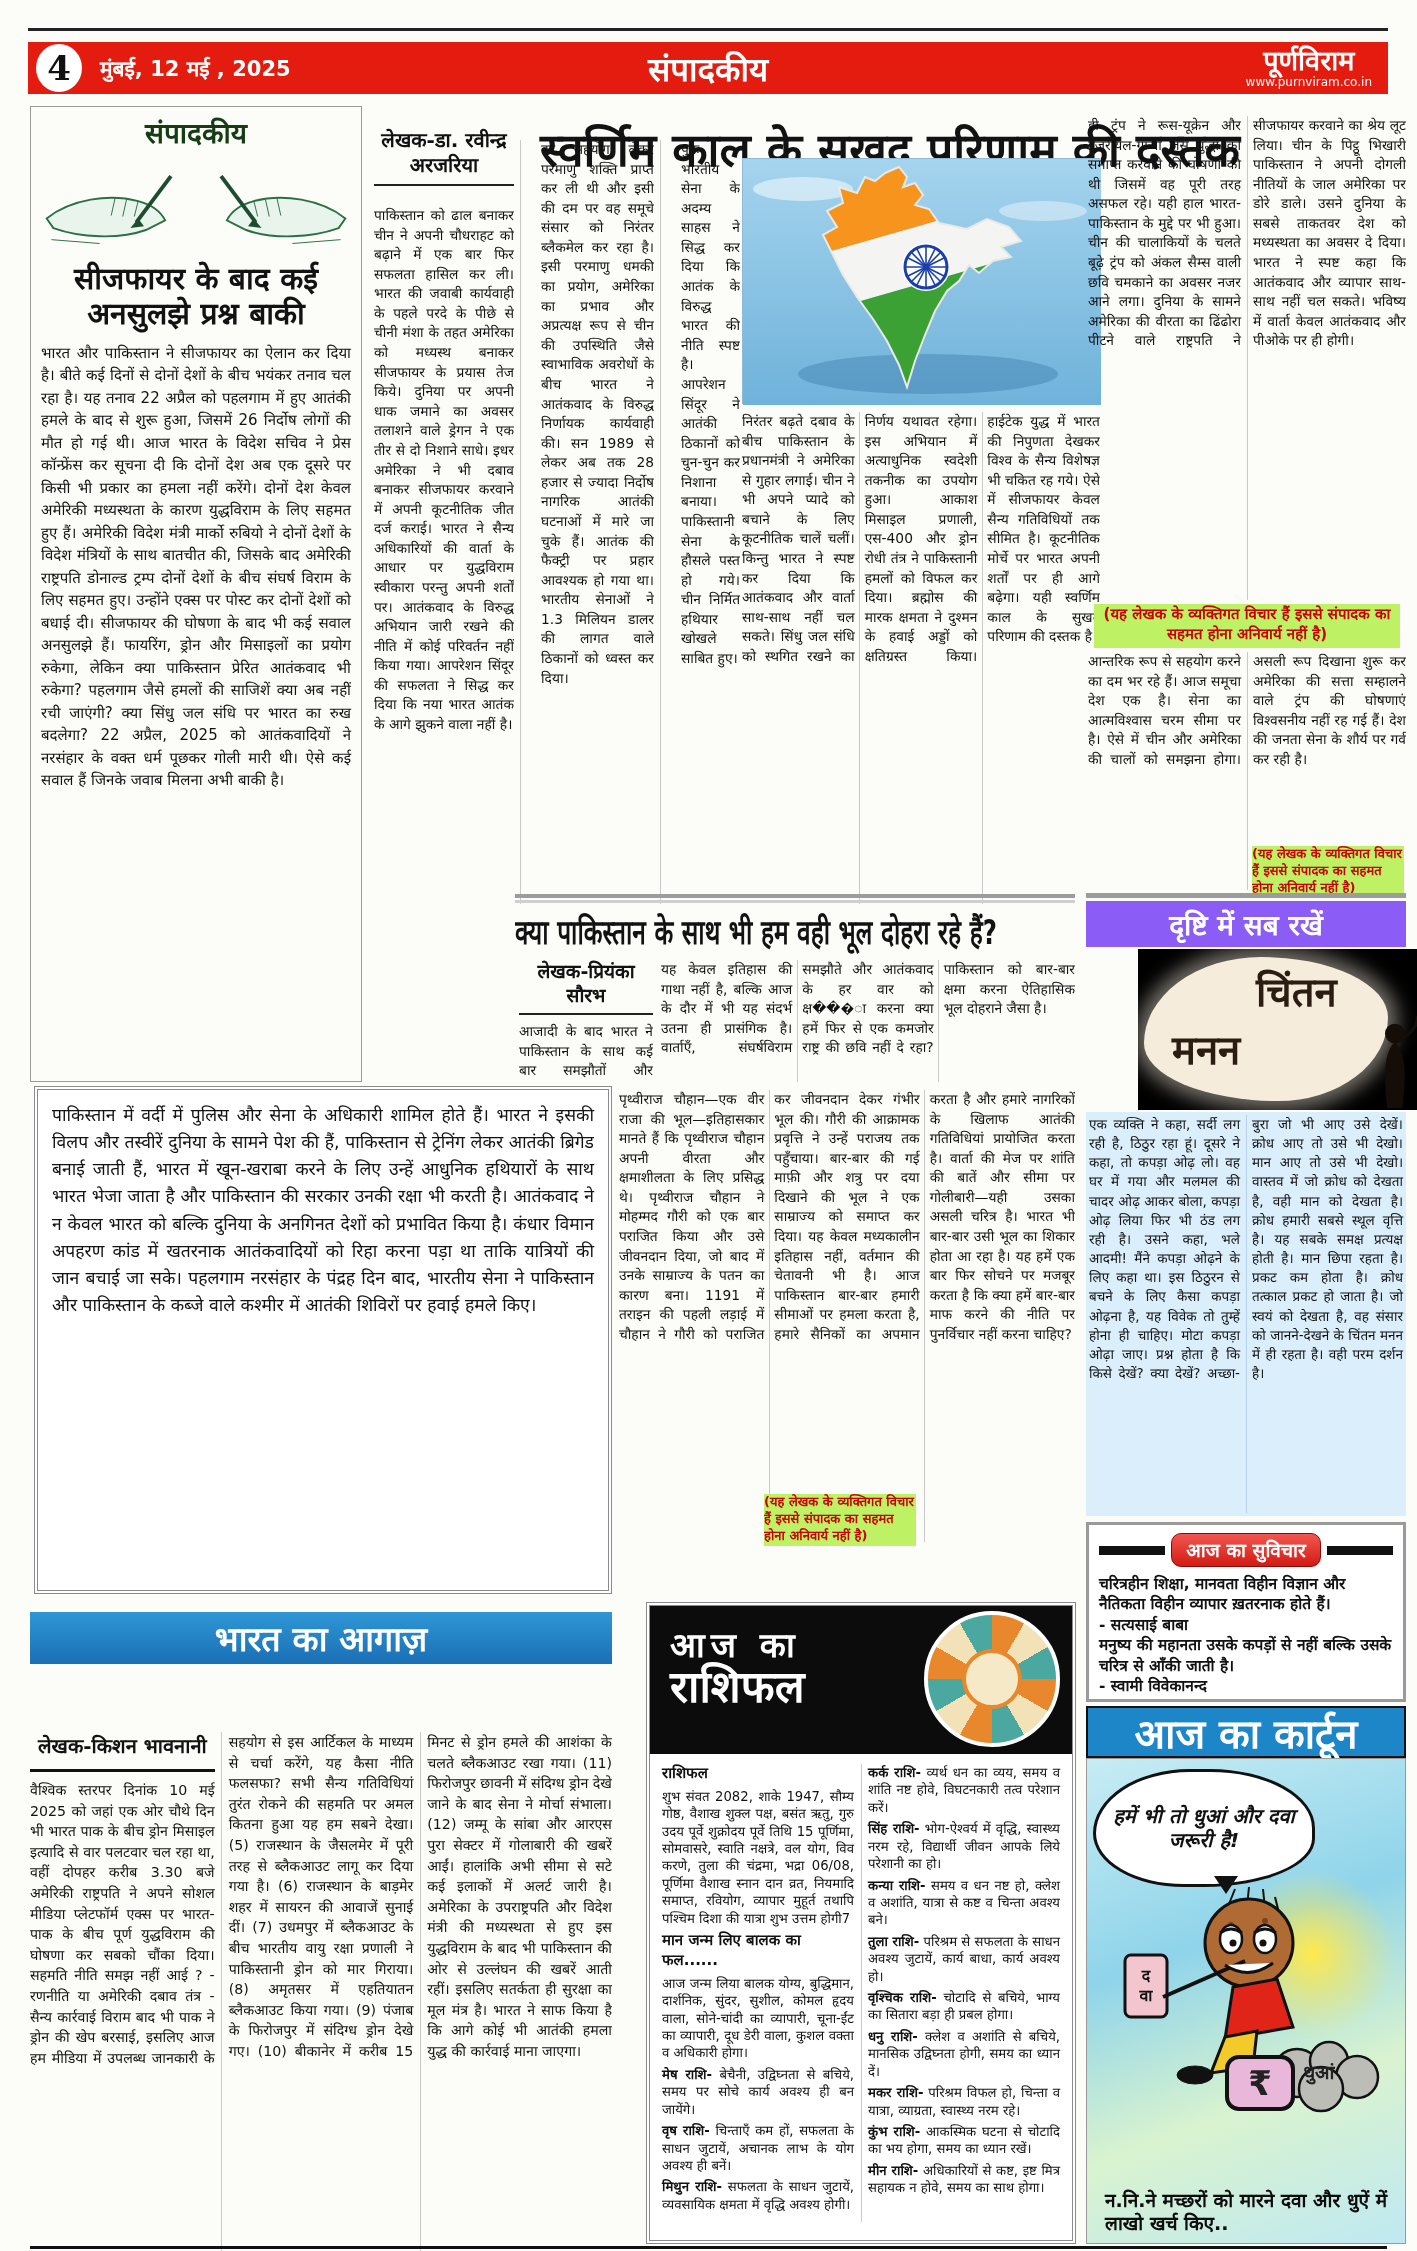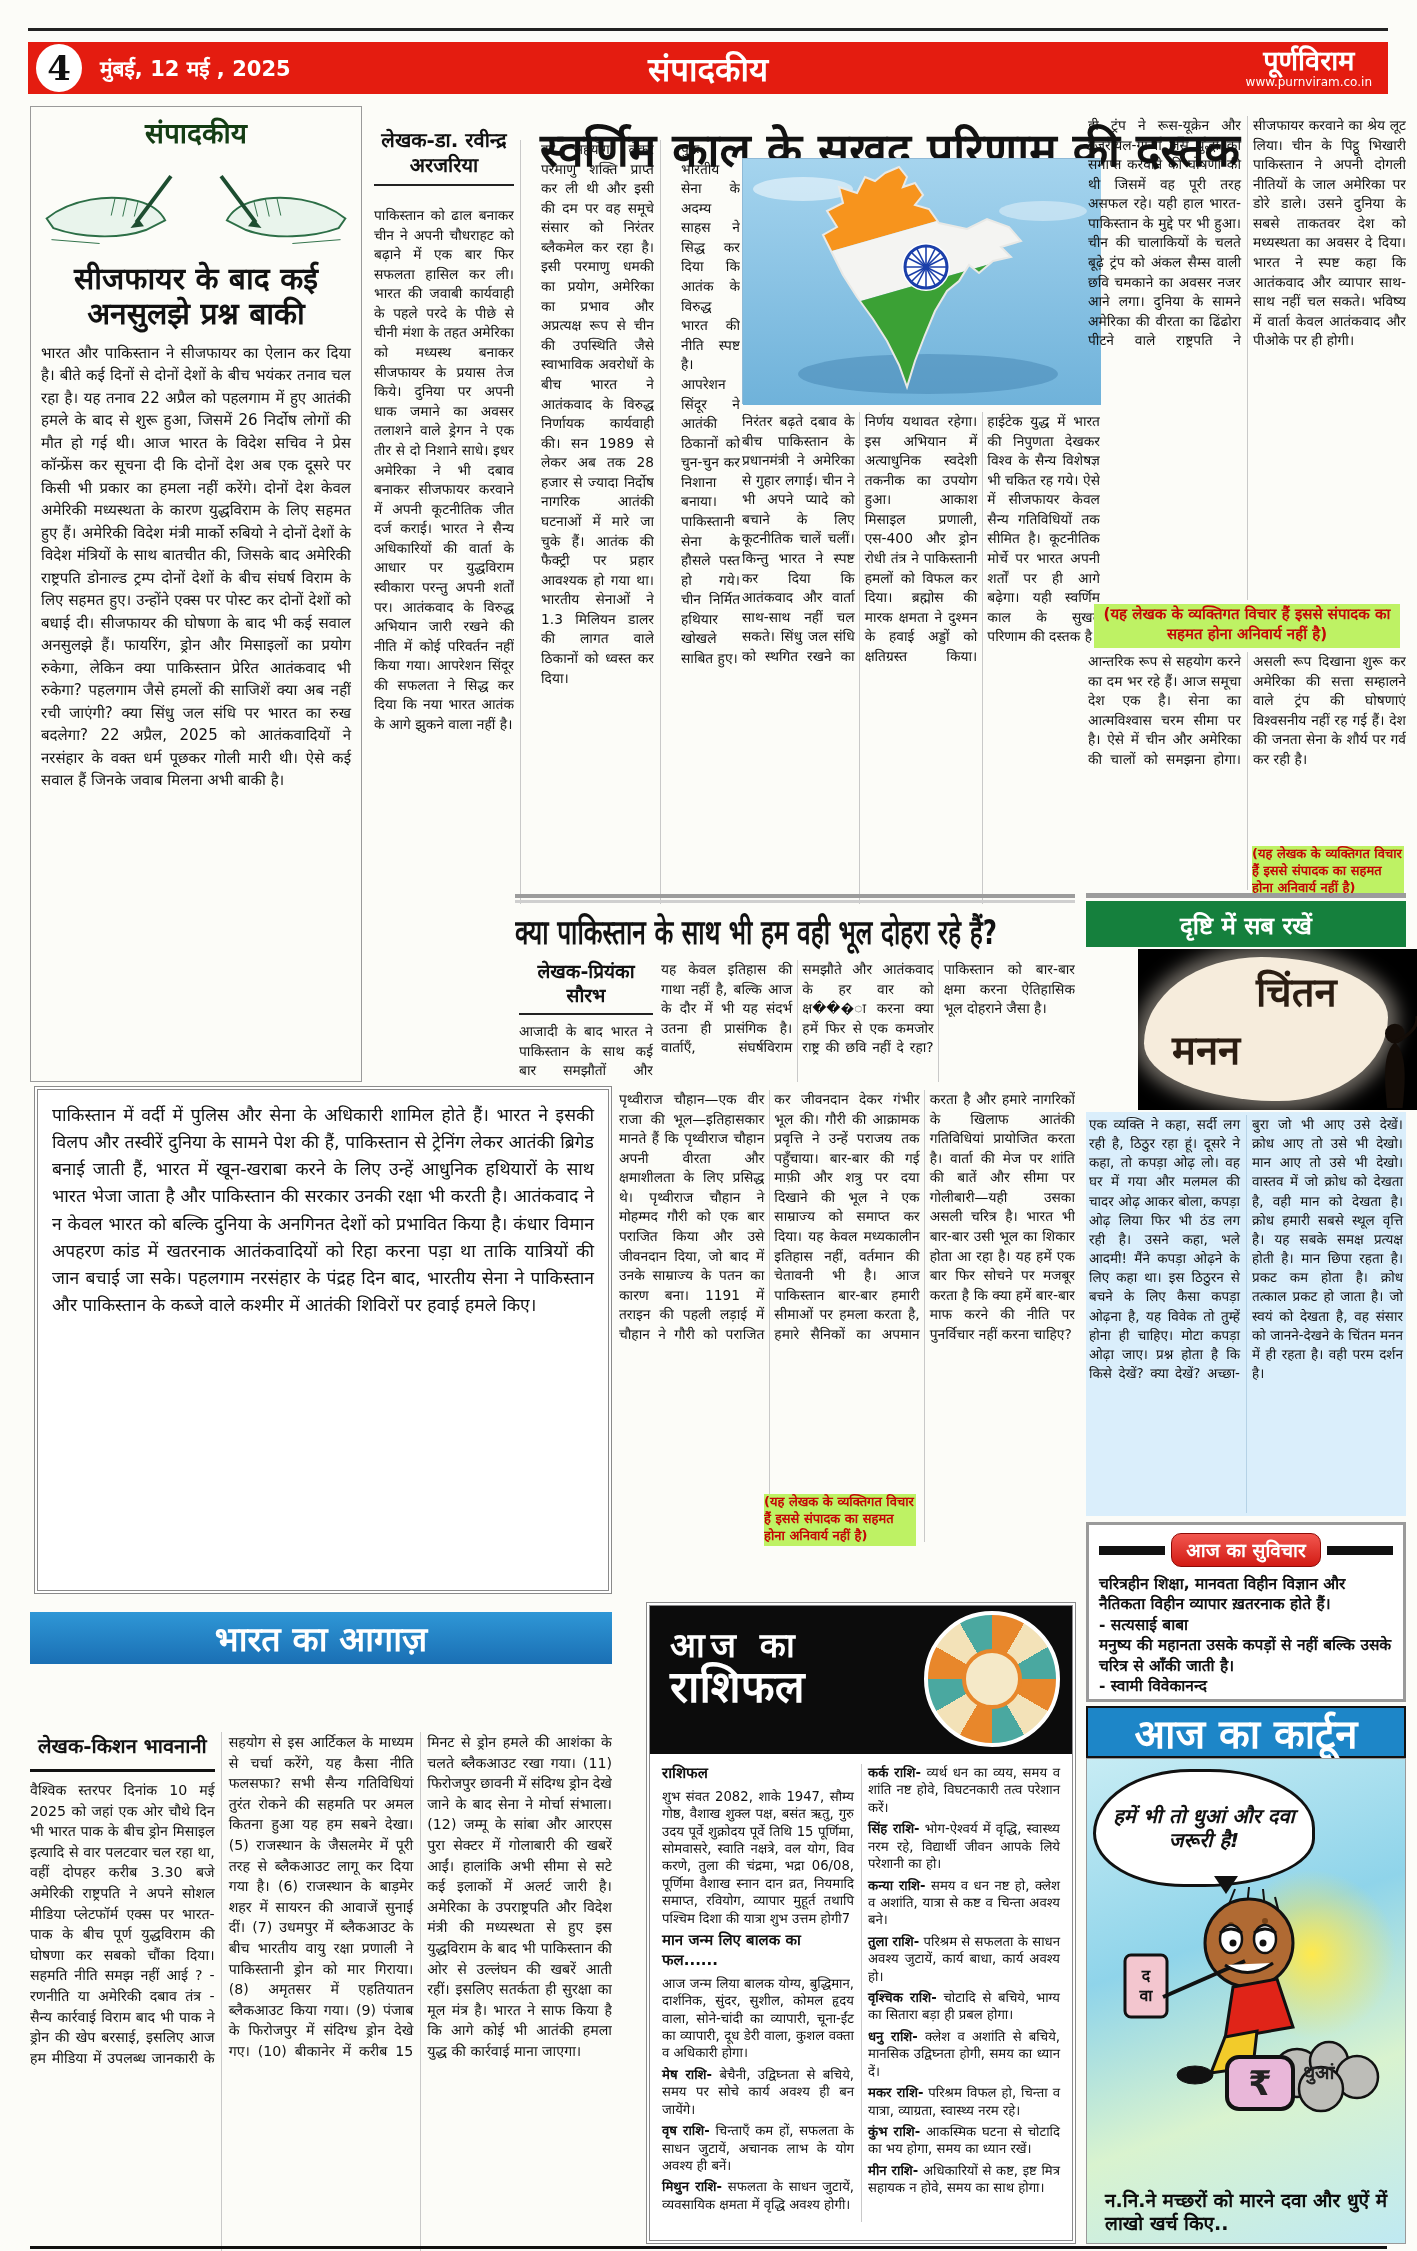--- a/index.html
+++ b/index.html
@@ -82,22 +82,22 @@
                     #e8872b 270deg 300deg,#f3e2b8 300deg 330deg,#4aa8a0 330deg 360deg);}
   .wheel::after{content:"";position:absolute;inset:34px;border-radius:50%;background:#f5e9c8;border:4px solid #e8872b;}
   .h-body{padding:10px 12px;height:478px;column-count:2;column-gap:14px;column-rule:1px solid #c9c9c9;
           font-size:13.2px;line-height:1.32;overflow:hidden;}
   .h-head{font-weight:900;font-size:15px;margin:0 0 3px 0;}
   .h-body p{margin:0 0 4px 0;}
   .rashi-name{font-weight:900;}
 
   
   .r-rule{left:1086px;top:893px;width:320px;height:5px;background:#9c9c9c;}
-  .dr-banner{left:1086px;top:901px;width:320px;height:46px;background:#15803d;color:#fff;
-             display:flex;align-items:center;justify-content:center;font-size:24px;font-weight:900;}
+  .dr-banner{left:1086px;top:901px;width:320px;height:46px;background:#8b5cf6;color:#fff;
+             display:flex;align-items:center;justify-content:center;font-size:28px;font-weight:900;}
   .chintan{left:1138px;top:949px;width:320px;height:161px;background:#000;overflow:hidden;padding-left:28px;}
   .ch-blob{position:absolute;left:6px;top:8px;width:244px;height:144px;background:#f6ecdc;
            border-radius:48% 52% 45% 55%/60% 42% 58% 40%;box-shadow:0 0 18px 10px rgba(246,236,220,.45);}
   .ch1{position:absolute;left:118px;top:14px;font-size:40px;font-weight:900;color:#2b1d12;}
   .ch2{position:absolute;left:34px;top:72px;font-size:40px;font-weight:900;color:#2b1d12;}
   .ch-sil{position:absolute;right:30px;bottom:2px;height:92px;}
   .dr-body{left:1086px;top:1112px;width:320px;height:404px;background:#daeefb;padding:3px;
            column-count:2;column-gap:12px;column-rule:1px solid #b5d2e6;font-size:13.5px;line-height:1.42;overflow:hidden;}
 
   

